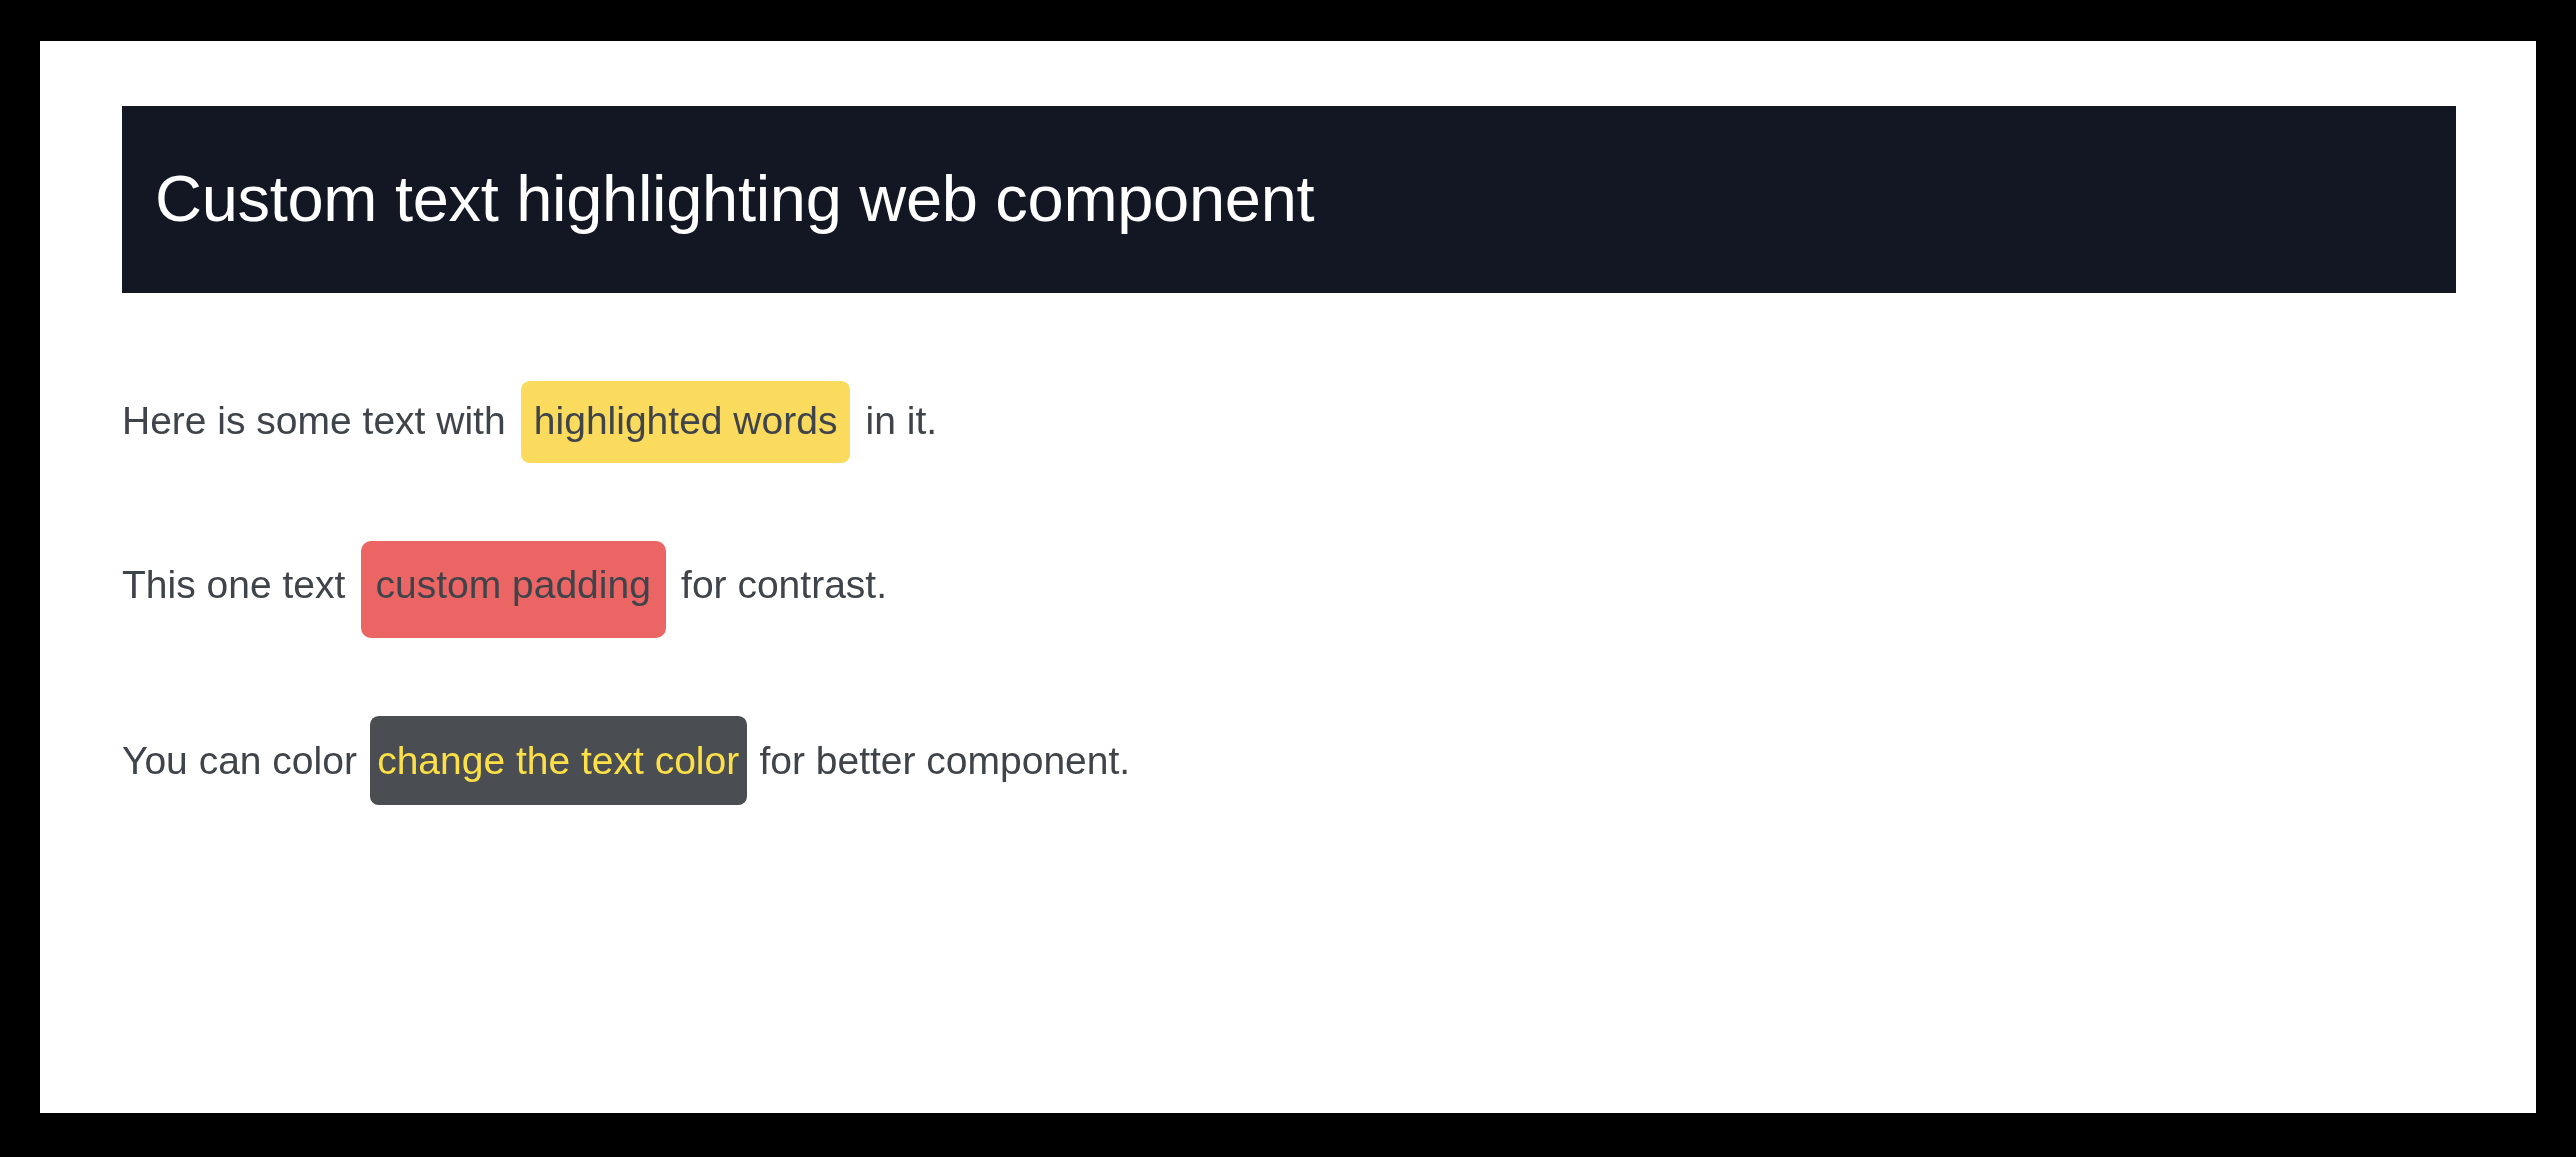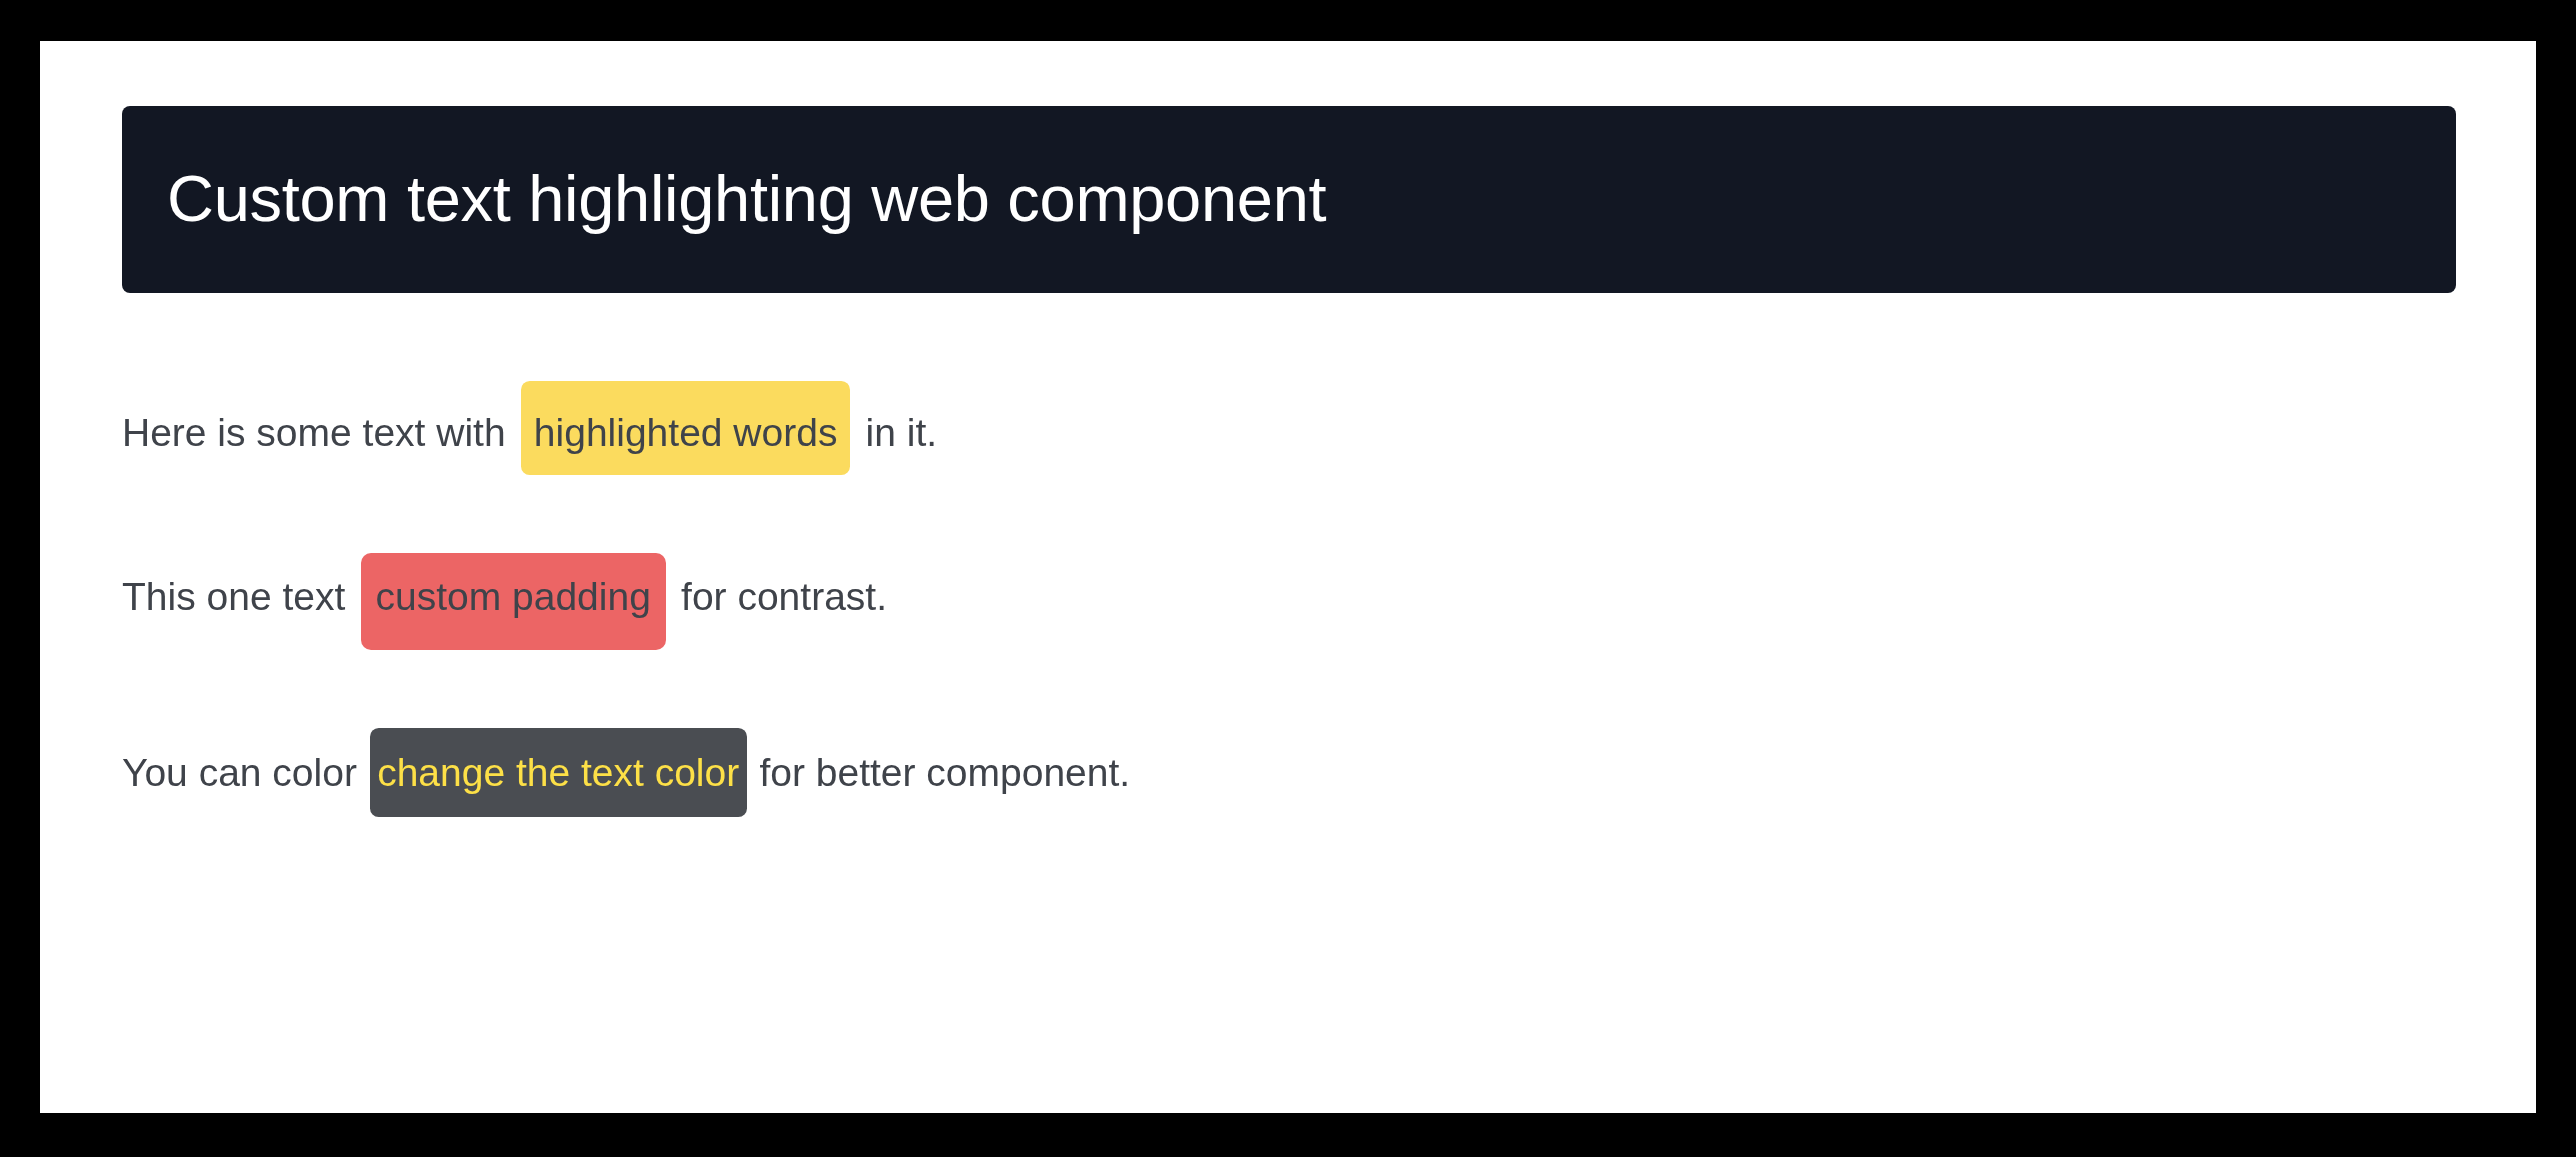--- a/index.html
+++ b/index.html
@@ -38,22 +38,21 @@
   .header-banner {
     position: absolute;
     left: 82px;     
     top: 65px;      
     width: 2334px;   
     height: 187px;   
     background: #121723;
     display: flex;
     align-items: center;
     box-sizing: border-box;
-    padding-left: 45px;
-    border-radius: 8px;
+    padding-left: 33px;
   }
   .header-title {
     color: #ffffff;
     font-family: "Liberation Sans", sans-serif;
     font-size: 65px;
     font-weight: 400;
     line-height: 1.05;
     letter-spacing: -0.3px;
     white-space: nowrap;
   }
@@ -88,21 +87,21 @@
     border-radius: 8.7px;
     font-family: "Liberation Sans", sans-serif;
     font-size: 39px;
     font-weight: 400;
     line-height: 1.0;
     box-sizing: border-box;
   }
   mark.hl-yellow {
     background: #FBDB5E;
     color: #3F434A;
-    padding: 32px 13px 23px 13px;
+    padding: 20px 13px 23px 13px;
     margin: 0 4.4px;
     border-radius: 8.7px;
     position: relative;
     top: 0;
   }
   mark.hl-red {
     background: #EC6565;
     color: #3F434A;
     padding: 24px 15px 34px 15px;
     margin: 0 4.4px;

